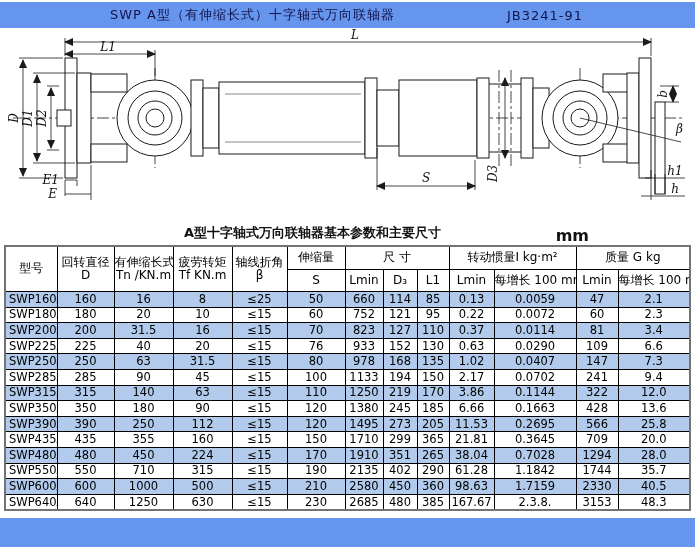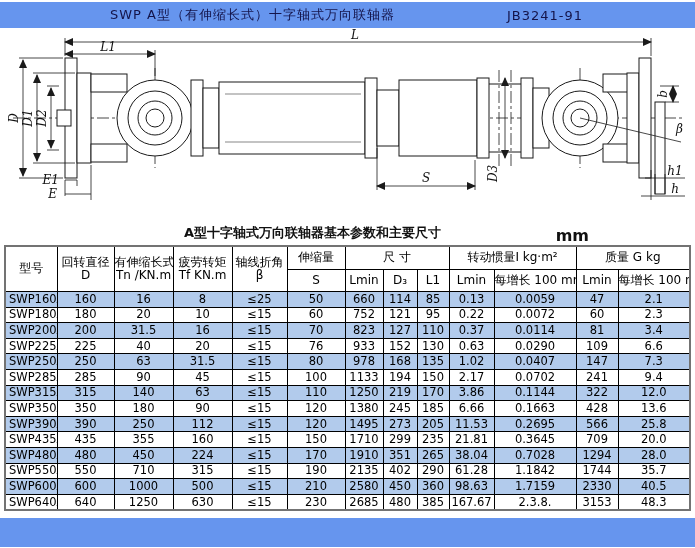--- a/index.html
+++ b/index.html
@@ -353,21 +353,21 @@
         </tr>
         <tr class="row-white">
           <td class="model-col">SWP435A</td>
           <td>435</td>
           <td>355</td>
           <td>160</td>
           <td>≤15</td>
           <td>150</td>
           <td>1710</td>
           <td>299</td>
-          <td>235</td>
+          <td>365</td>
           <td>21.81</td>
           <td>0.3645</td>
           <td>709</td>
           <td>20.0</td>
         </tr>
         <tr class="row-blue">
           <td class="model-col">SWP480A</td>
           <td>480</td>
           <td>450</td>
           <td>224</td>

